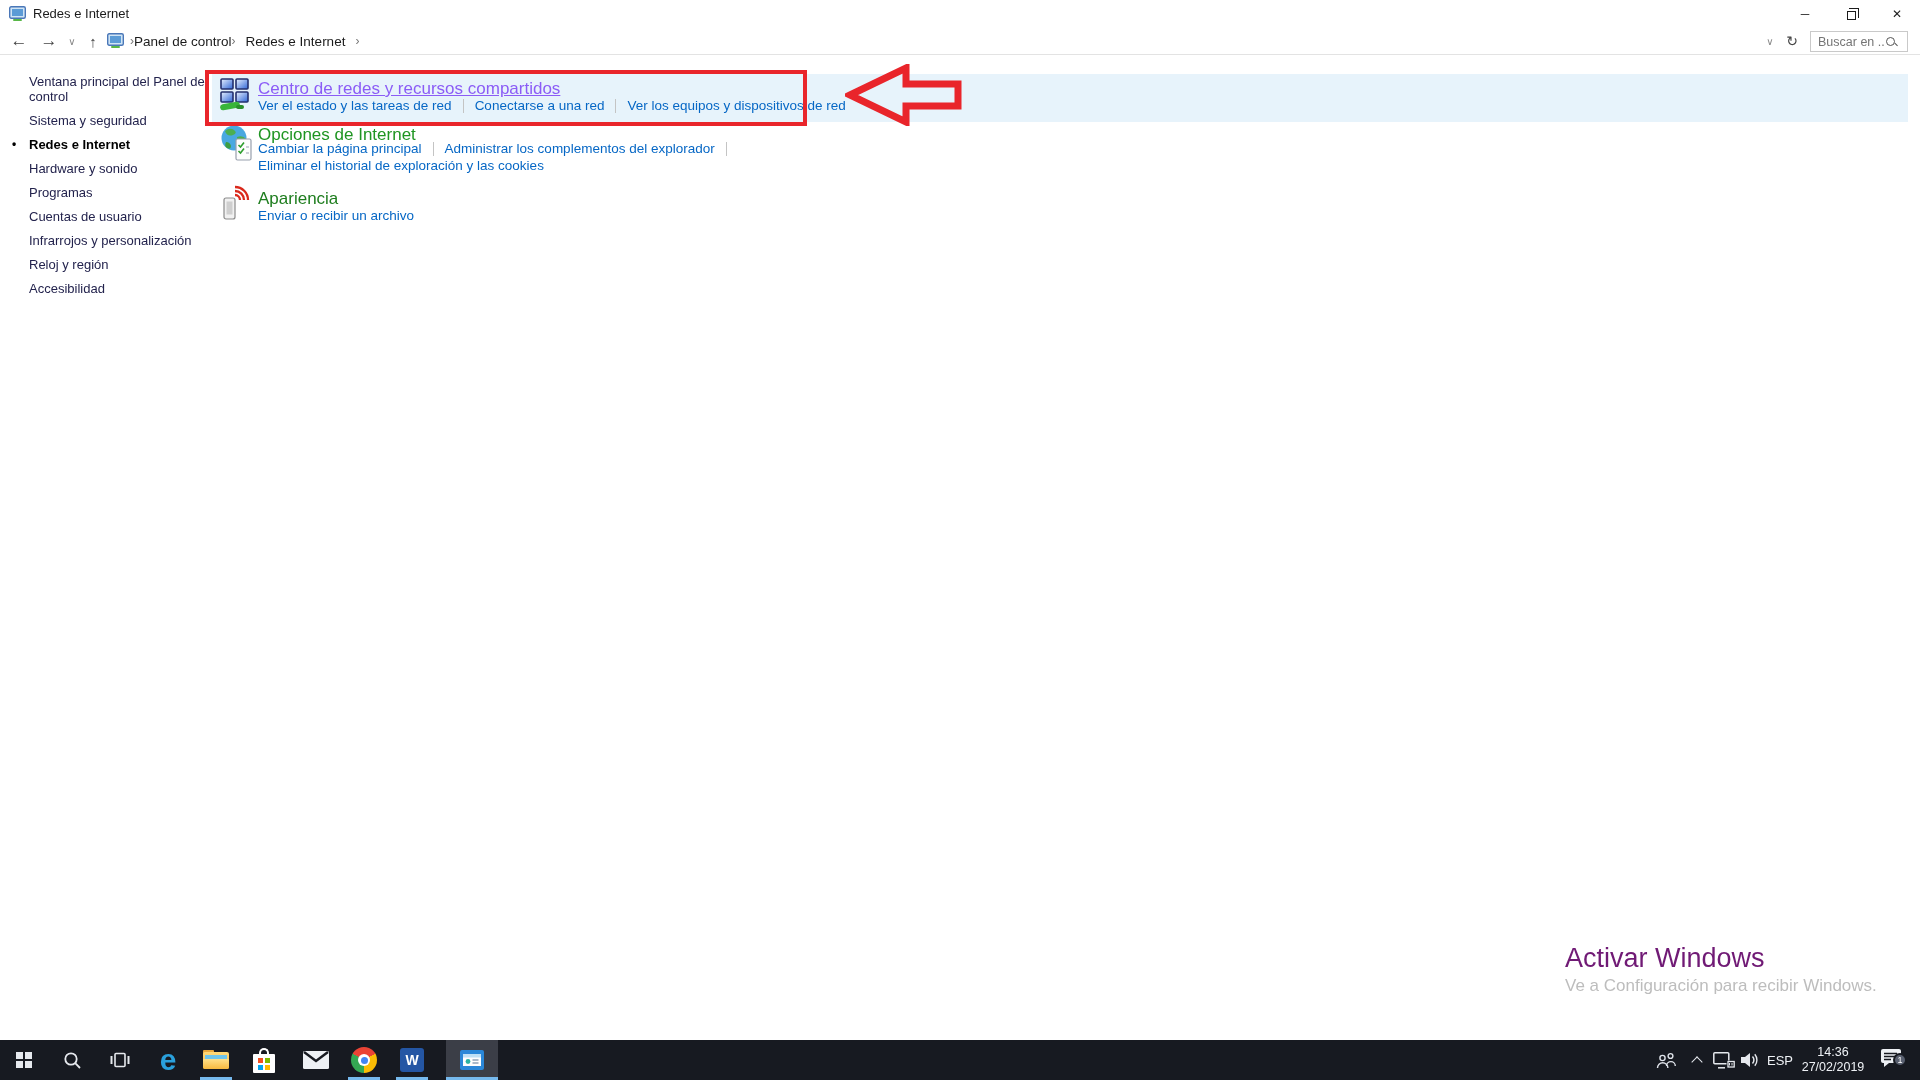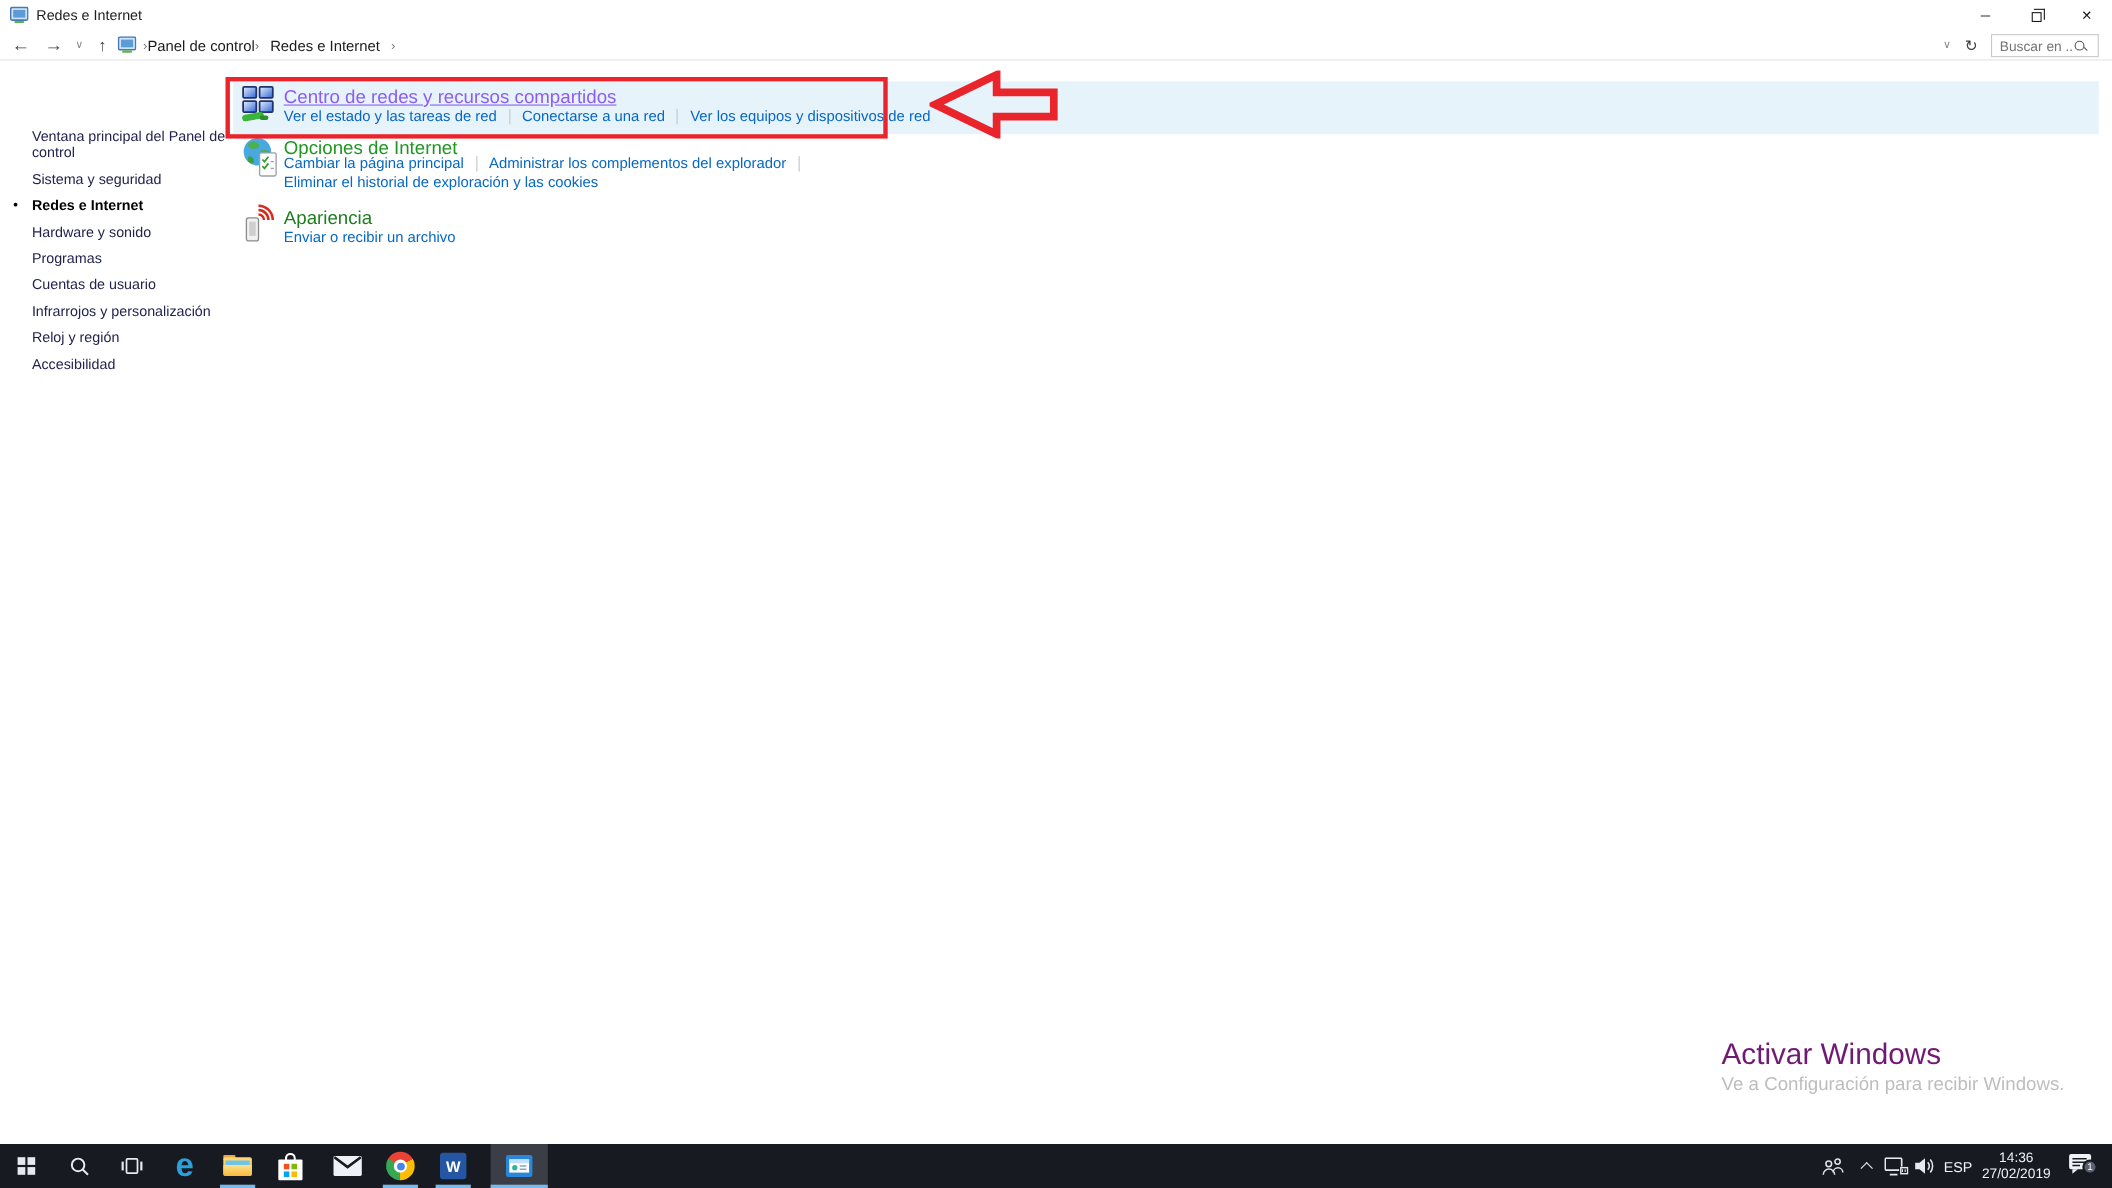--- a/index.html
+++ b/index.html
@@ -21,21 +21,21 @@
   .crumb-sep { color:#777; font-size:12px; }
   .crumb { font-size:13.5px; color:#1b1b1b; }
   .addr-icon { position:absolute; left:107px; top:5px; width:17px; height:16px; }
   .searchbox { position:absolute; left:1810px; top:3px; width:98px; height:21px; border:1px solid #c9c9c9; background:#fff; display:flex; align-items:center; }
   .searchbox input { border:none; outline:none; width:74px; font-size:12.5px; color:#555; padding-left:7px; font-family:"Liberation Sans", sans-serif; background:transparent; }
   .mag { position:relative; width:12px; height:12px; }
   .mag::before { content:""; position:absolute; left:1px; top:1px; width:7px; height:7px; border:1.4px solid #555; border-radius:50%; }
   .mag::after { content:""; position:absolute; left:8.5px; top:8.5px; width:4px; height:1.4px; background:#555; transform:rotate(45deg); }
 
   
-  .sidebar { position:absolute; left:29px; top:74px; width:195px;margin-top:42px; }
+  .sidebar { position:absolute; left:29px; top:74px; width:195px; }
   .side-item { font-size:13px; line-height:15px; color:#23234d; margin-bottom:9px; position:relative; cursor:pointer; }
   .side-item.selected { font-weight:bold; color:#000; }
   .side-item .bullet { position:absolute; left:-17px; top:0; font-size:12px; color:#000; }
 
   
   .row-highlight { position:absolute; left:212px; top:74px; width:1696px; height:48px; background:#e7f3fb; }
   .red-box { position:absolute; left:205px; top:70px; width:602px; height:56px; border:4px solid #e9252b; z-index:5; }
   .arrow-svg { position:absolute; left:845px; top:64px; z-index:6; }
 
   .cp-item { position:absolute; z-index:3; }

